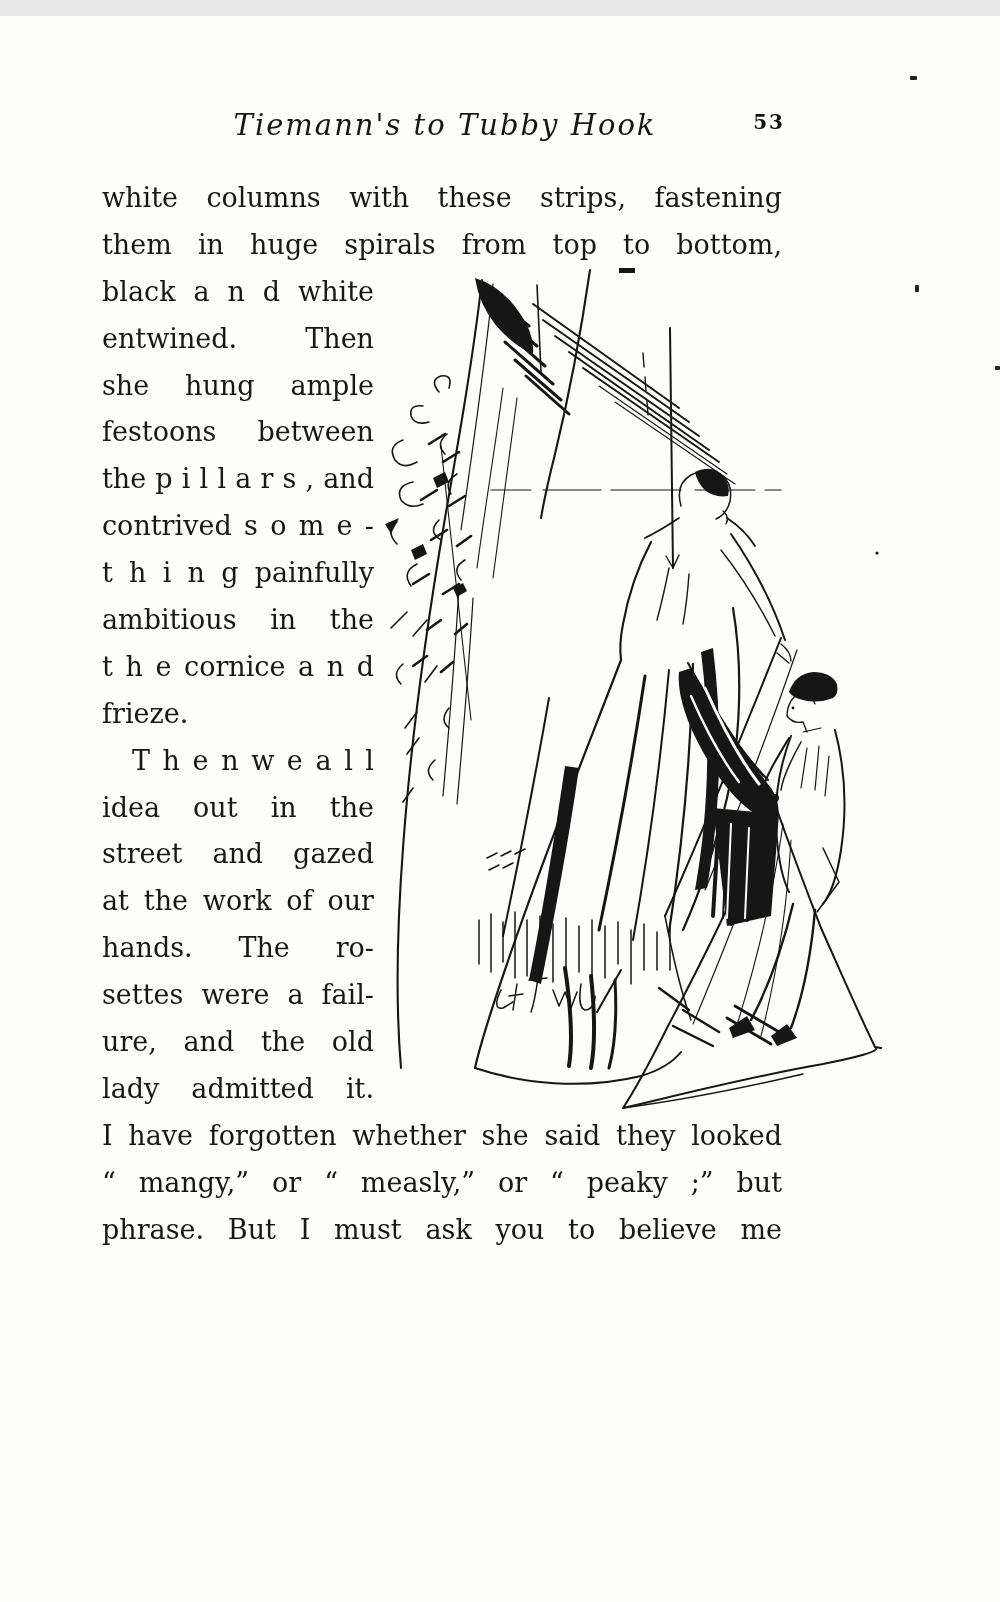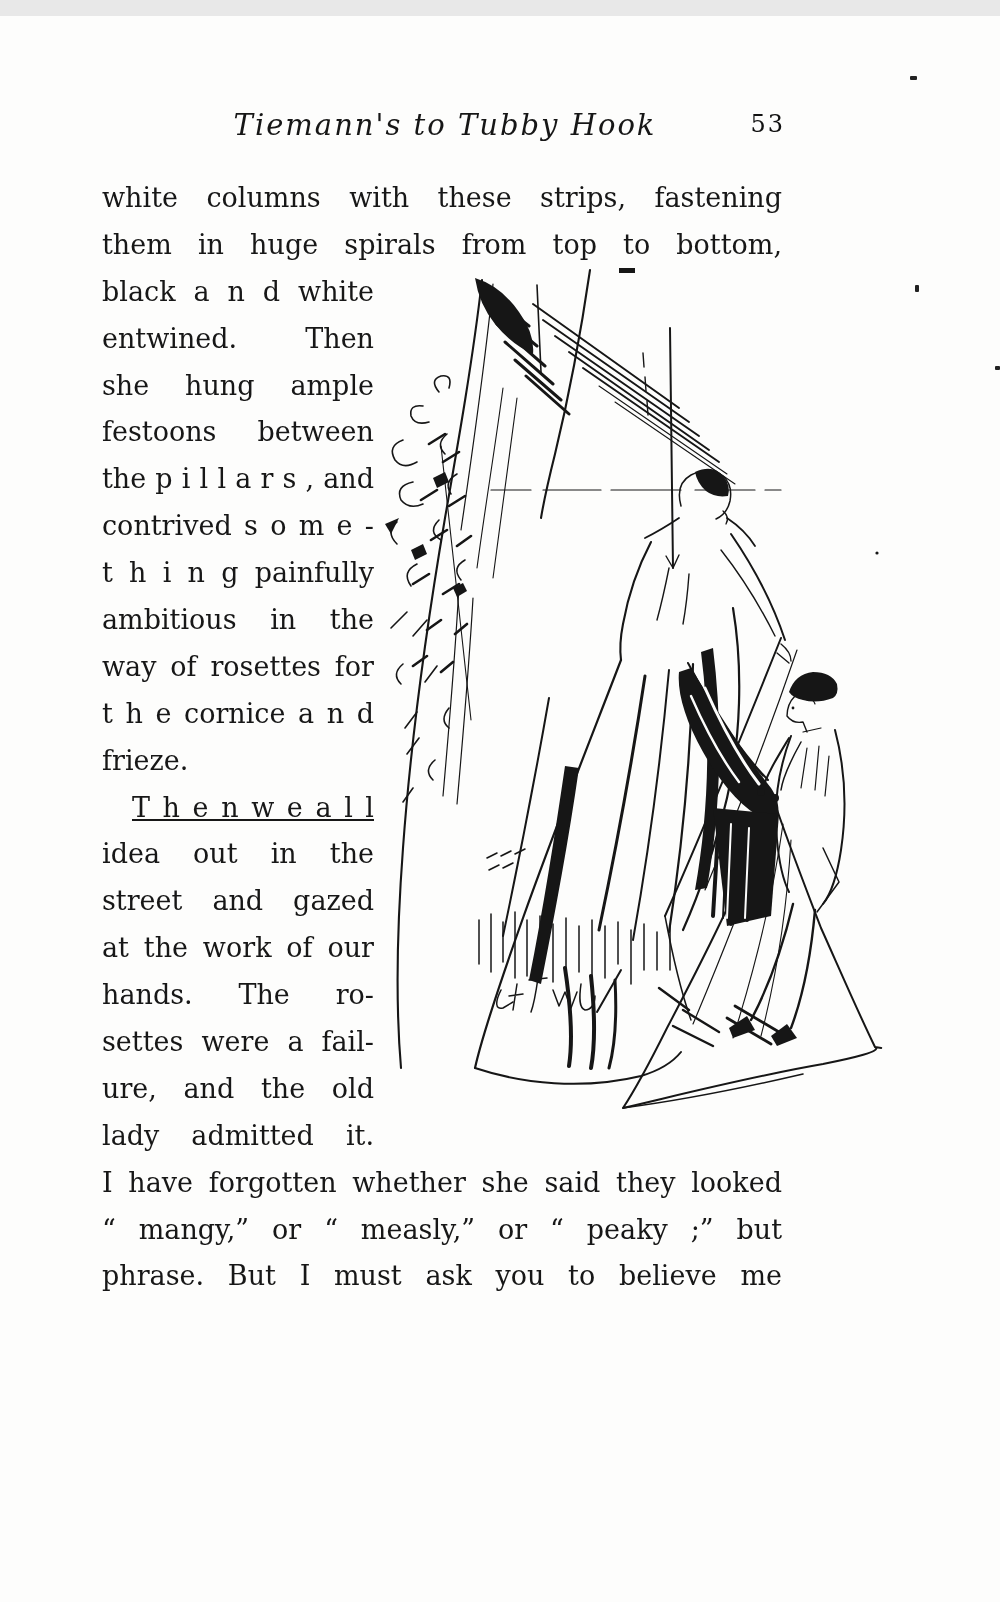--- a/index.html
+++ b/index.html
@@ -9,35 +9,35 @@
     overflow:hidden;margin:16px auto;
   }
   
   .header-row{position:absolute;left:105px;top:92px;width:680px;height:44px;}
   .running-title{
     position:absolute;left:0;width:100%;text-align:center;
     font-style:italic;font-size:29px;letter-spacing:2px;color:#161616;
   }
   .page-number{
     position:absolute;right:0;top:2px;width:60px;text-align:right;
-    font-weight:normal;font-size:24px;letter-spacing:2px;color:#111;
+    font-weight:bold;font-size:20px;letter-spacing:2px;color:#111;
   }
   
   .text-flow{
     position:absolute;left:102px;top:159px;width:680px;
     font-size:27px;line-height:46.9px;color:#171717;
   }
   .line{
     height:46.9px;text-align:justify;text-align-last:justify;
     overflow:visible;
   }
   .line.narrow{width:272px;}
   .line.full{width:680px;}
   .line.nojust{text-align-last:left;}
-  .line.indent{padding-left:30px;box-sizing:border-box;text-decoration:underline;}
+  .line.indent{padding-left:30px;box-sizing:border-box;}
   
   .illus{position:absolute;left:383px;top:252px;width:527px;height:866px;}
   .illus svg{display:block;width:100%;height:100%;}
   
   .speck{position:absolute;background:#222;border-radius:1px;}
   .speck.s1{left:910px;top:60px;width:7px;height:4px;}
   .speck.s2{left:915px;top:269px;width:4px;height:7px;}
   .speck.s3{left:995px;top:350px;width:5px;height:4px;}
 </style>
 </head>
@@ -54,21 +54,20 @@
       <div class="line full">white columns with these strips, fastening</div>
       <div class="line full">them in huge spirals from top to bottom,</div>
       <div class="line narrow">black a n d white</div>
       <div class="line narrow">entwined. Then</div>
       <div class="line narrow">she hung ample</div>
       <div class="line narrow">festoons between</div>
       <div class="line narrow">the p i l l a r s , and</div>
       <div class="line narrow">contrived s o m e -</div>
       <div class="line narrow">t h i n g painfully</div>
       <div class="line narrow">ambitious in the</div>
-      <div class="line narrow">way of rosettes for</div>
       <div class="line narrow">t h e cornice a n d</div>
       <div class="line narrow nojust">frieze.</div>
       <div class="line narrow indent">T h e n w e a l l</div>
       <div class="line narrow">idea out in the</div>
       <div class="line narrow">street and gazed</div>
       <div class="line narrow">at the work of our</div>
       <div class="line narrow">hands. The ro-</div>
       <div class="line narrow">settes were a fail-</div>
       <div class="line narrow">ure, and the old</div>
       <div class="line narrow">lady admitted it.</div>

